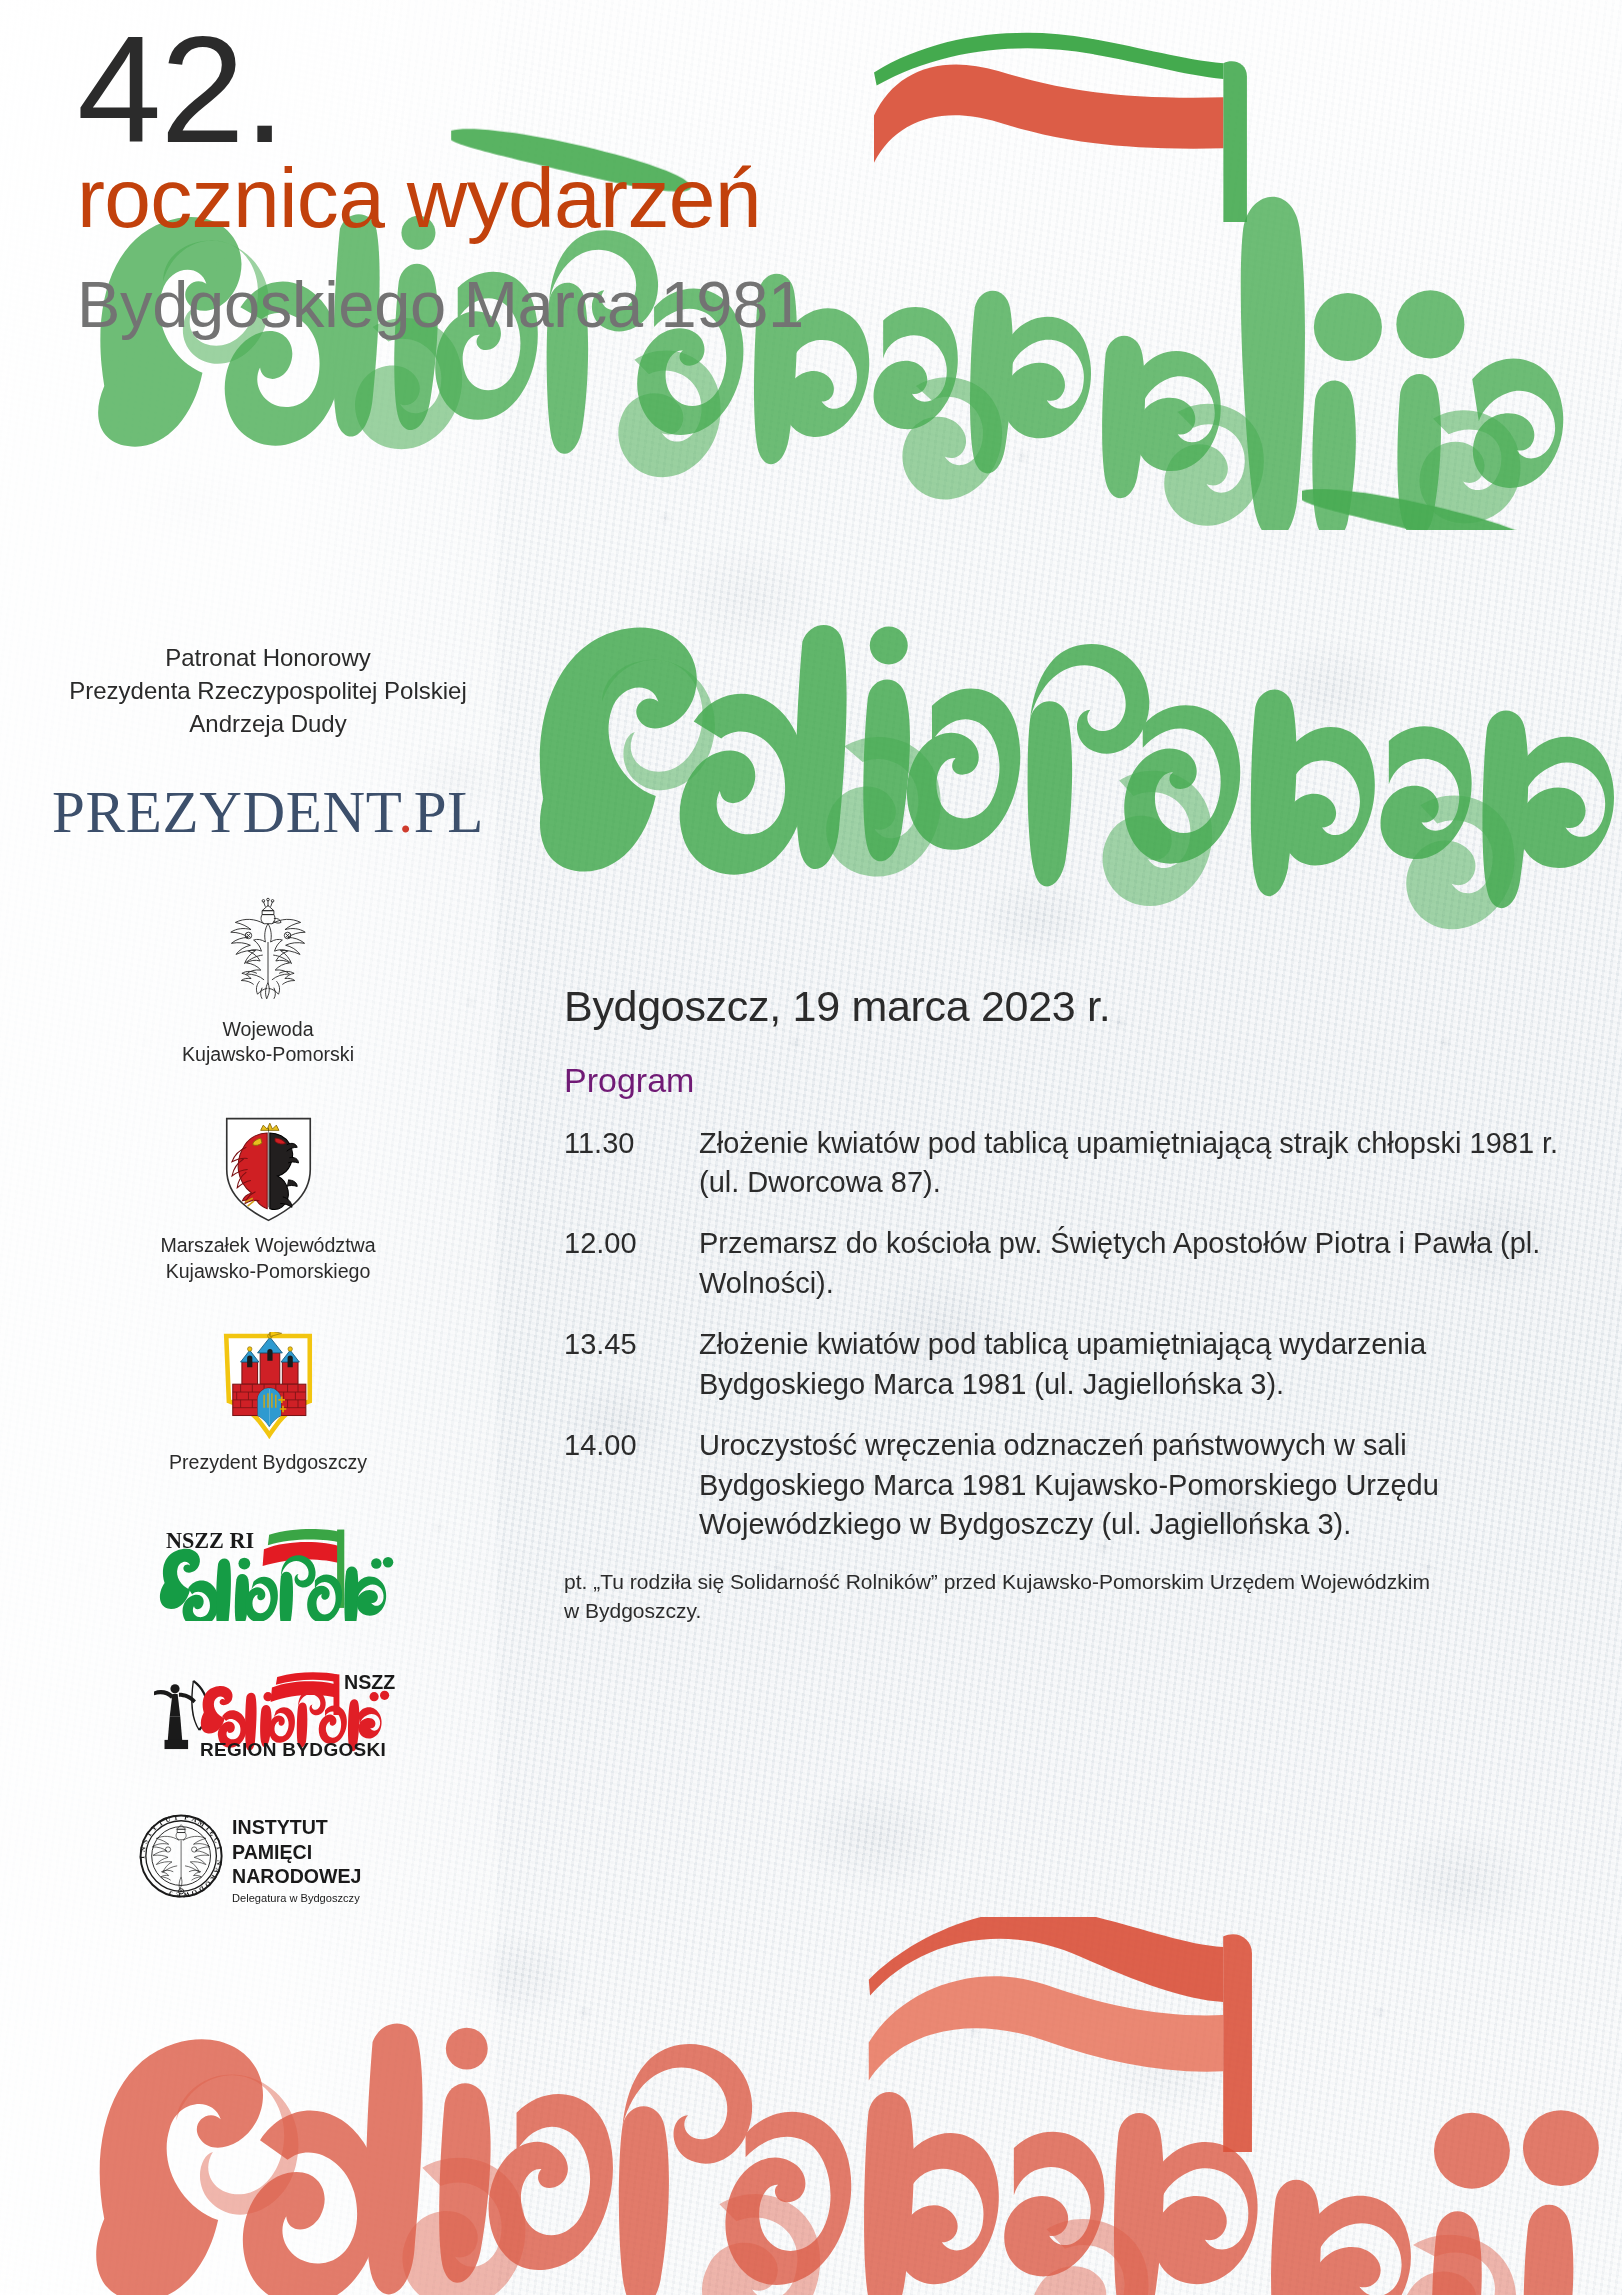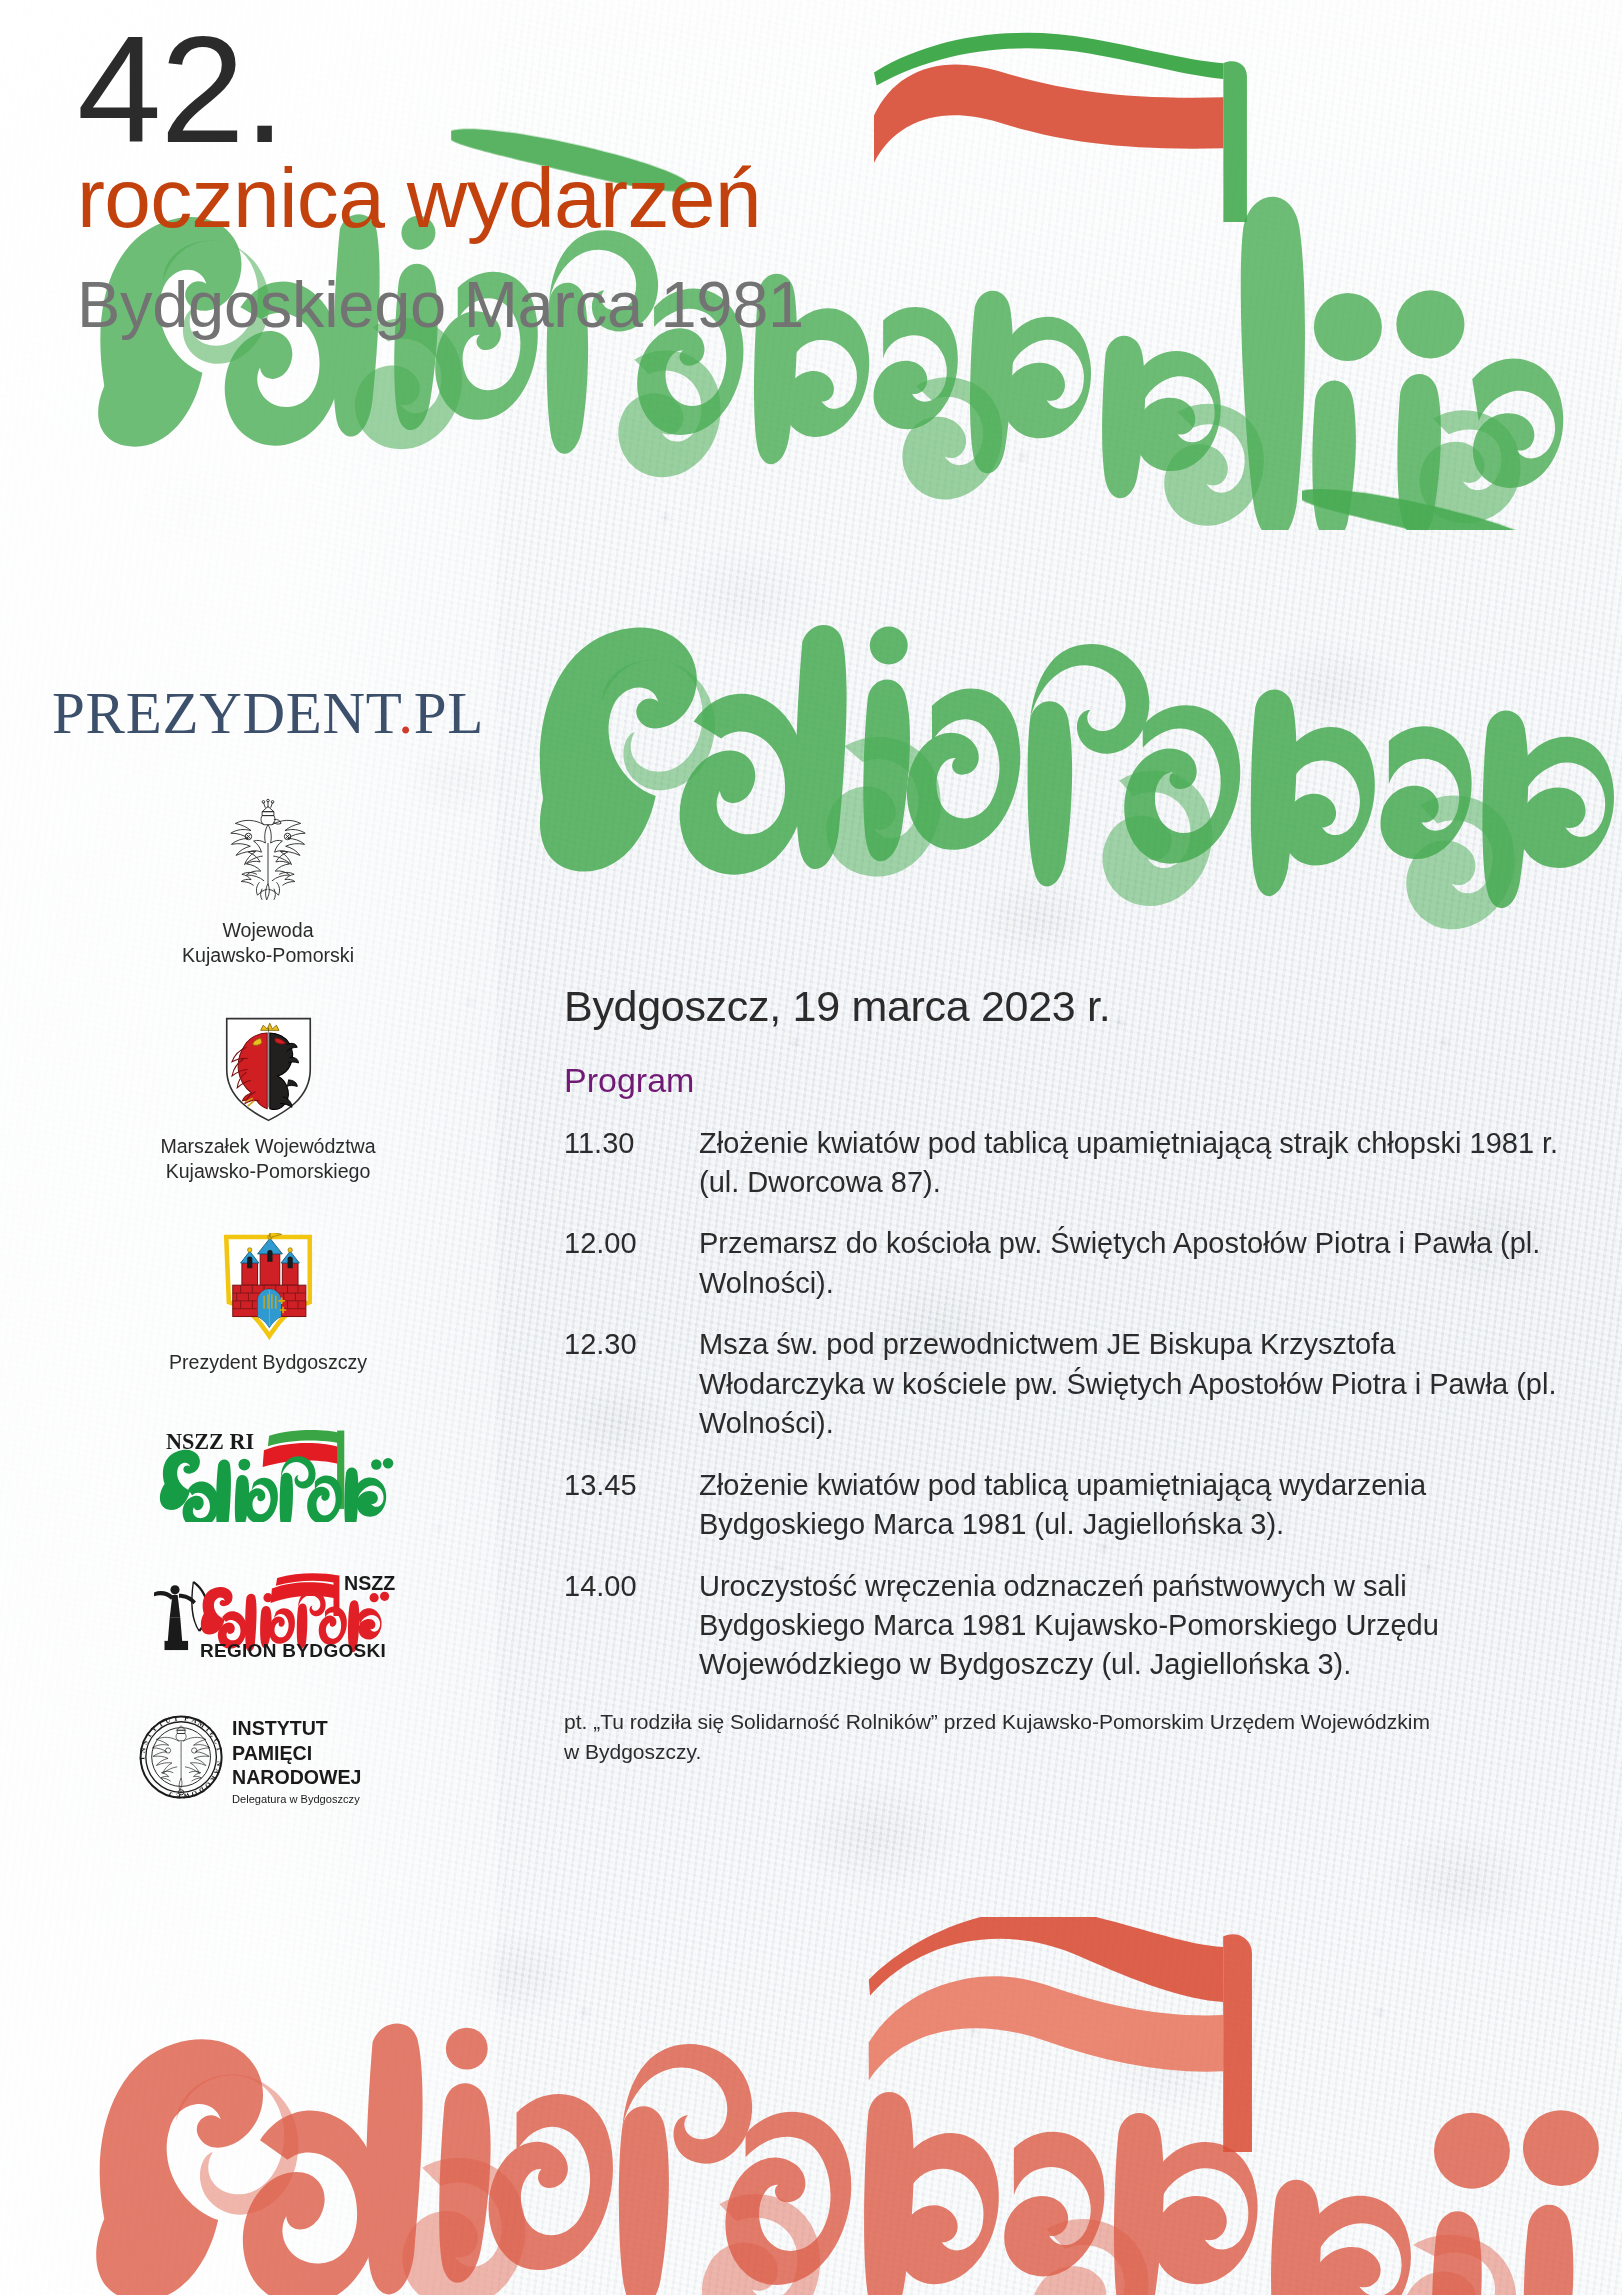--- a/index.html
+++ b/index.html
@@ -293,20 +293,25 @@
   </div>
 
   <div class="headline">
     <div class="h-num">42.</div>
     <div class="h-l1">rocznica wydarzeń</div>
     <div class="h-l2">Bydgoskiego Marca 1981</div>
   </div>
 
   <div class="leftcol">
 
+    <div class="patronat">
+      <div>Patronat Honorowy</div>
+      <div>Prezydenta Rzeczypospolitej Polskiej</div>
+      <div>Andrzeja Dudy</div>
+    </div>
 
     <div class="prezydent-pl"><span>PREZYDENT</span><span class="dot">.</span><span>PL</span></div>
 
     <div class="logo-block">
       <div class="logo-art">
         <svg width="98" height="111" viewBox="0 0 150 170" xmlns="http://www.w3.org/2000/svg">
           <g fill="none" stroke="#2b2b2b" stroke-width="1.4">
             <path d="M75 16 l-9 8 h18 z M66 24 h18 v6 h-18 z"></path>
             <path d="M68 10 l3 8 M75 8 l0 10 M82 10 l-3 8"></path>
             <circle cx="68" cy="9" r="2"></circle>
@@ -536,24 +541,20 @@
     <div class="prog-list">
       <div class="prog-row">
         <div class="prog-time">11.30</div>
         <div class="prog-desc">Złożenie kwiatów pod tablicą upamiętniającą strajk chłopski 1981 r. (ul. Dworcowa 87).</div>
       </div>
       <div class="prog-row">
         <div class="prog-time">12.00</div>
         <div class="prog-desc">Przemarsz do kościoła pw. Świętych Apostołów Piotra i Pawła (pl. Wolności).</div>
       </div>
       <div class="prog-row">
-        <div class="prog-time">12.30</div>
-        <div class="prog-desc">Msza św. pod przewodnictwem JE Biskupa Krzysztofa Włodarczyka w kościele pw. Świętych Apostołów Piotra i Pawła (pl. Wolności).</div>
-      </div>
-      <div class="prog-row">
         <div class="prog-time">13.45</div>
         <div class="prog-desc">Złożenie kwiatów pod tablicą upamiętniającą wydarzenia Bydgoskiego Marca 1981 (ul. Jagiellońska 3).</div>
       </div>
       <div class="prog-row">
         <div class="prog-time">14.00</div>
         <div class="prog-desc">Uroczystość wręczenia odznaczeń państwowych w sali Bydgoskiego Marca 1981 Kujawsko-Pomorskiego Urzędu Wojewódzkiego w Bydgoszczy (ul. Jagiellońska 3).</div>
       </div>
     </div>
 
     <div class="prog-note">

